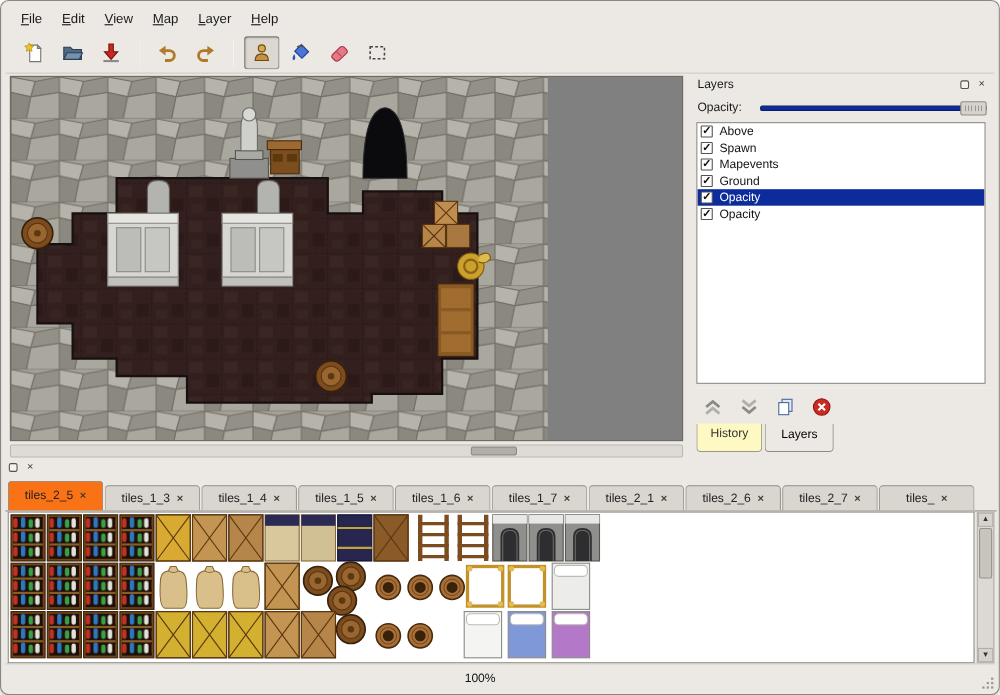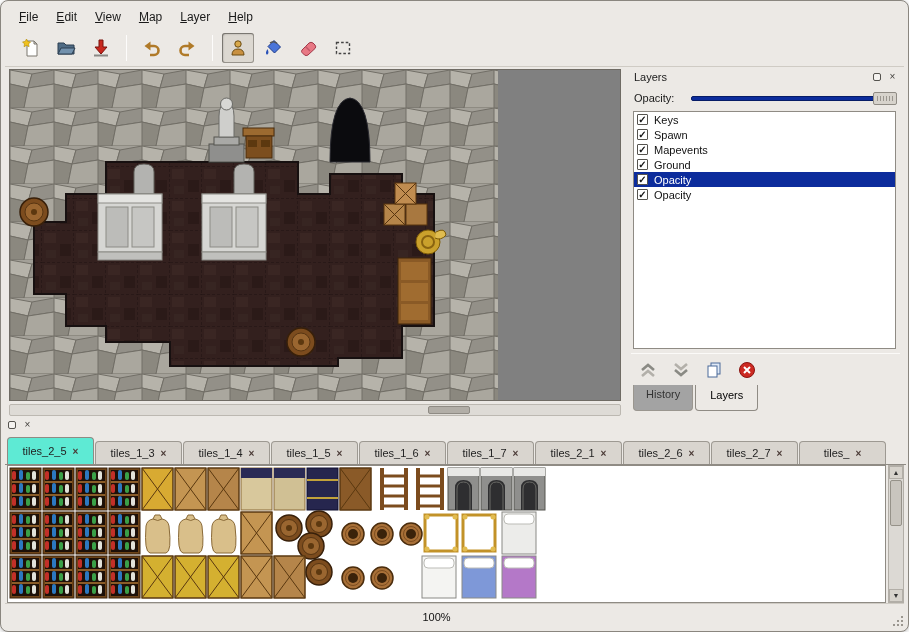--- a/index.html
+++ b/index.html
@@ -47,31 +47,31 @@
               border:1px solid #8f8b84;overflow:hidden}
   .layer-row{height:15px;display:flex;align-items:center;padding-left:3px;font-size:11px;color:#111}
   .layer-row.selected{background:var(--selection,#0c2c9c);color:#fff}
   .checkbox{flex:0 0 11px;width:11px;height:11px;background:#fff;border:1px solid #55534e;margin-right:6px;
             font-size:10px;line-height:9px;text-align:center;color:#111;border-radius:1px;font-weight:bold}
   .layer-sep{position:absolute;left:2px;right:2px;top:284px;height:1px;background:#cfcbc4;
              border-bottom:1px solid #fbfaf8}
   .layer-btns{position:absolute;left:8px;top:289px;height:24px;display:flex;gap:11px;align-items:center}
   .lbtn{width:22px;height:22px;display:flex;align-items:center;justify-content:center;border-radius:3px}
   .dock-tabs{position:absolute;left:4px;top:316px;display:flex;gap:2px}
-  .dock-tab{font-size:11px;padding:3px 12px 10px;background:#a3a3a3;border:1px solid #9a968f;border-top:none;
+  .dock-tab{font-size:11px;padding:3px 12px 10px;background:#fef9c3;border:1px solid #9a968f;border-top:none;
             border-radius:0 0 4px 4px;color:#333}
   .dock-tab.active{background:#ece9e5;border-color:#8f8b84;color:#000;padding:4px 14px 5px}
   
   .tilesets-dock{position:absolute;left:4px;top:416px;width:901px;height:188px}
   .ts-tabbar{position:absolute;left:0;top:18px;right:0;height:30px;border-bottom:1px solid #8f8b84;
              display:flex;align-items:flex-end;padding-left:2px;overflow:hidden}
   .ts-tab{flex:0 0 87px;height:23px;display:flex;align-items:center;justify-content:center;gap:6px;
           font-size:11px;background:#d9d5cf;border:1px solid #9d9992;border-bottom:none;
           border-radius:4px 4px 0 0;margin-right:1px;color:#222;white-space:nowrap;overflow:hidden}
-  .ts-tab.active{background:#5eead4;height:27px;border-color:#8f8b84}
+  .ts-tab.active{background:#f97316;height:27px;border-color:#8f8b84}
   .ts-tab .x{font-size:10px;color:#4a3a36;font-weight:bold}
   .ts-arrows{position:absolute;right:1px;bottom:1px;display:flex;background:#ece9e5;padding-left:3px}
   .ts-arrow{width:15px;height:24px;display:flex;align-items:center;justify-content:center;font-size:9px;color:#1a1a1a}
   .ts-arrow.disabled{color:#9a968f}
   .ts-content{position:absolute;left:2px;top:48px;width:879px;bottom:2px;background:#fff;
               border:1px solid #8f8b84;overflow:hidden}
   .ts-vscroll{position:absolute;left:883px;top:48px;width:16px;bottom:2px;background:#dcd9d4;border:1px solid #b2aea7}
   .ts-vscroll .arrow{position:absolute;left:0;right:0;height:13px;display:flex;align-items:center;
               justify-content:center;font-size:7px;color:#333;background:#d7d3cc;border:1px solid #b2aea7}
   .arrow.up{top:0}.arrow.down{bottom:0}
@@ -267,21 +267,21 @@
     <div class="opacity-row">
       <span class="opacity-label">Opacity:</span>
       <span class="slider">
         <span class="slider-groove"></span>
         <span class="slider-handle"></span>
       </span>
     </div>
     <div class="layer-list">
         <div class="layer-row">
           <span class="checkbox">✓</span>
-          <span class="layer-name">Keys</span>
+          <span class="layer-name">Above</span>
         </div>
         <div class="layer-row">
           <span class="checkbox">✓</span>
           <span class="layer-name">Spawn</span>
         </div>
         <div class="layer-row">
           <span class="checkbox">✓</span>
           <span class="layer-name">Mapevents</span>
         </div>
         <div class="layer-row">

